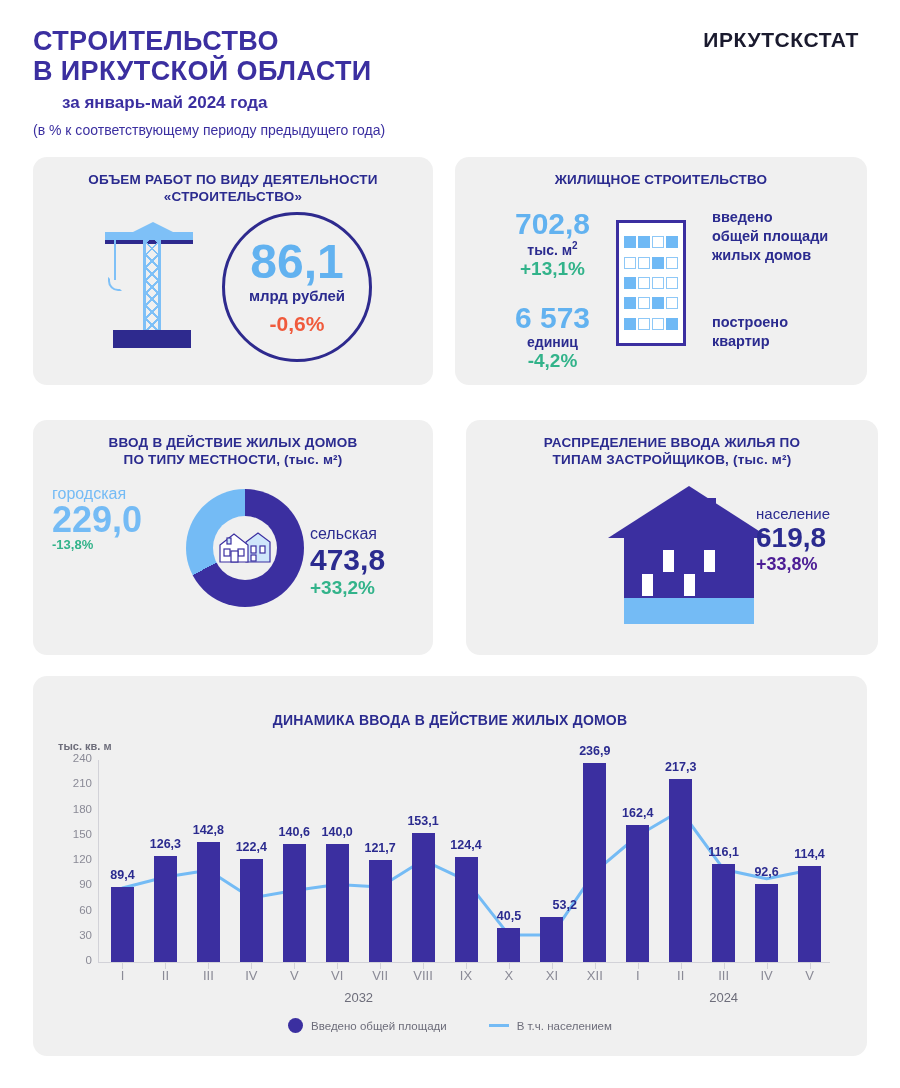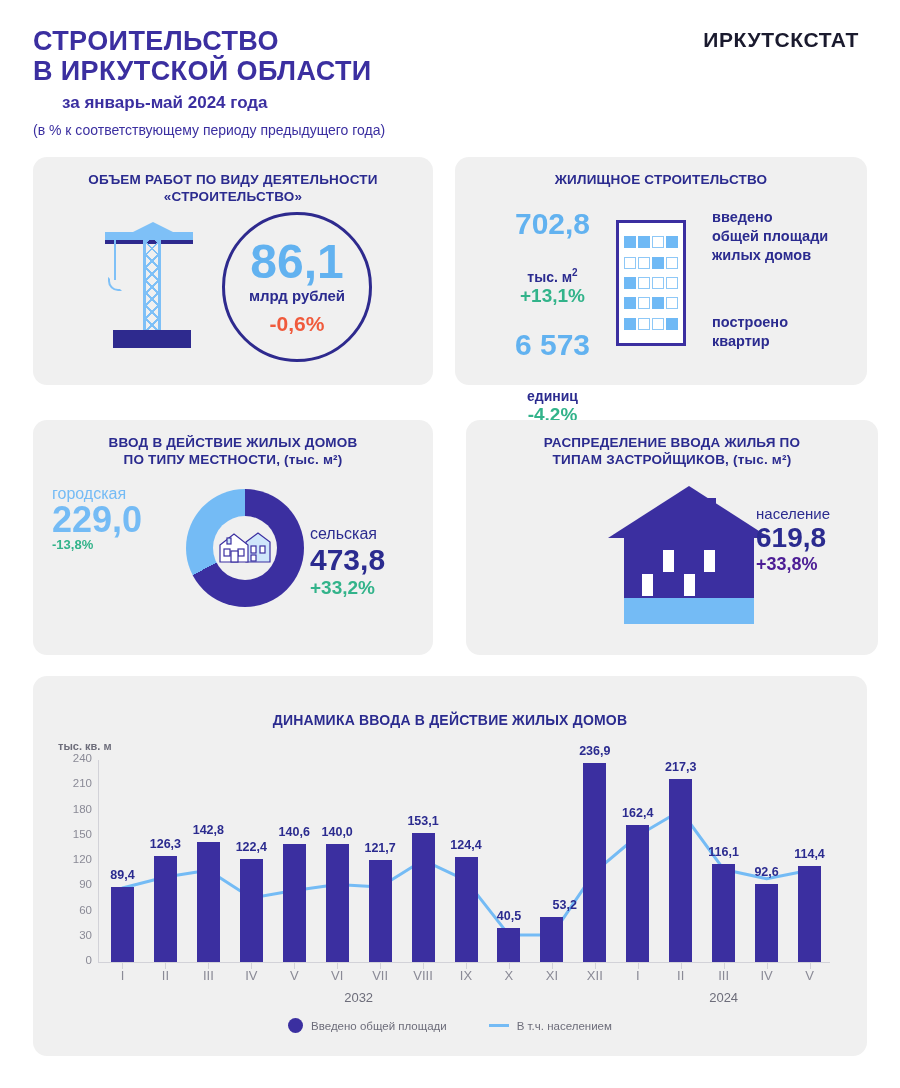--- a/index.html
+++ b/index.html
@@ -71,21 +71,21 @@
     border:3px solid #2e2a8e; border-radius:50%;
     display:flex; flex-direction:column; align-items:center; justify-content:center;
   }
   .circle-kpi .big { font-size:48px; font-weight:bold; color:#62b2f0; line-height:46px; }
   .circle-kpi .unit { font-size:15px; color:#2b2b8f; font-weight:bold; margin-top:2px;}
   .circle-kpi .pct { font-size:21px; font-weight:bold; color:#f05a3c; margin-top:8px;}
 
   
   .hs-left { position:absolute; left:500px; top:208px; width:105px; text-align:center; }
   .hs-left .val { font-size:30px; font-weight:bold; color:#62b2f0; line-height:32px; }
-  .hs-left .unit { font-size:14px; font-weight:bold; color:#2b2b8f;margin-top:27px; }
+  .hs-left .unit { font-size:14px; font-weight:bold; color:#2b2b8f; }
   .hs-left .unit sup { font-size:10px; }
   .hs-left .pct { font-size:19px; font-weight:bold; color:#32b38a; }
   .hs-left .blk2 { margin-top:22px; }
 
   .bldg {
     position:absolute; left:616px; top:220px; width:70px; height:126px;
     background:#ffffff; border:3px solid #3b2fa0;
     display:flex; flex-direction:column; justify-content:space-evenly; padding:5px 5px;
   }
   .bldg .row { display:flex; justify-content:space-between; }

